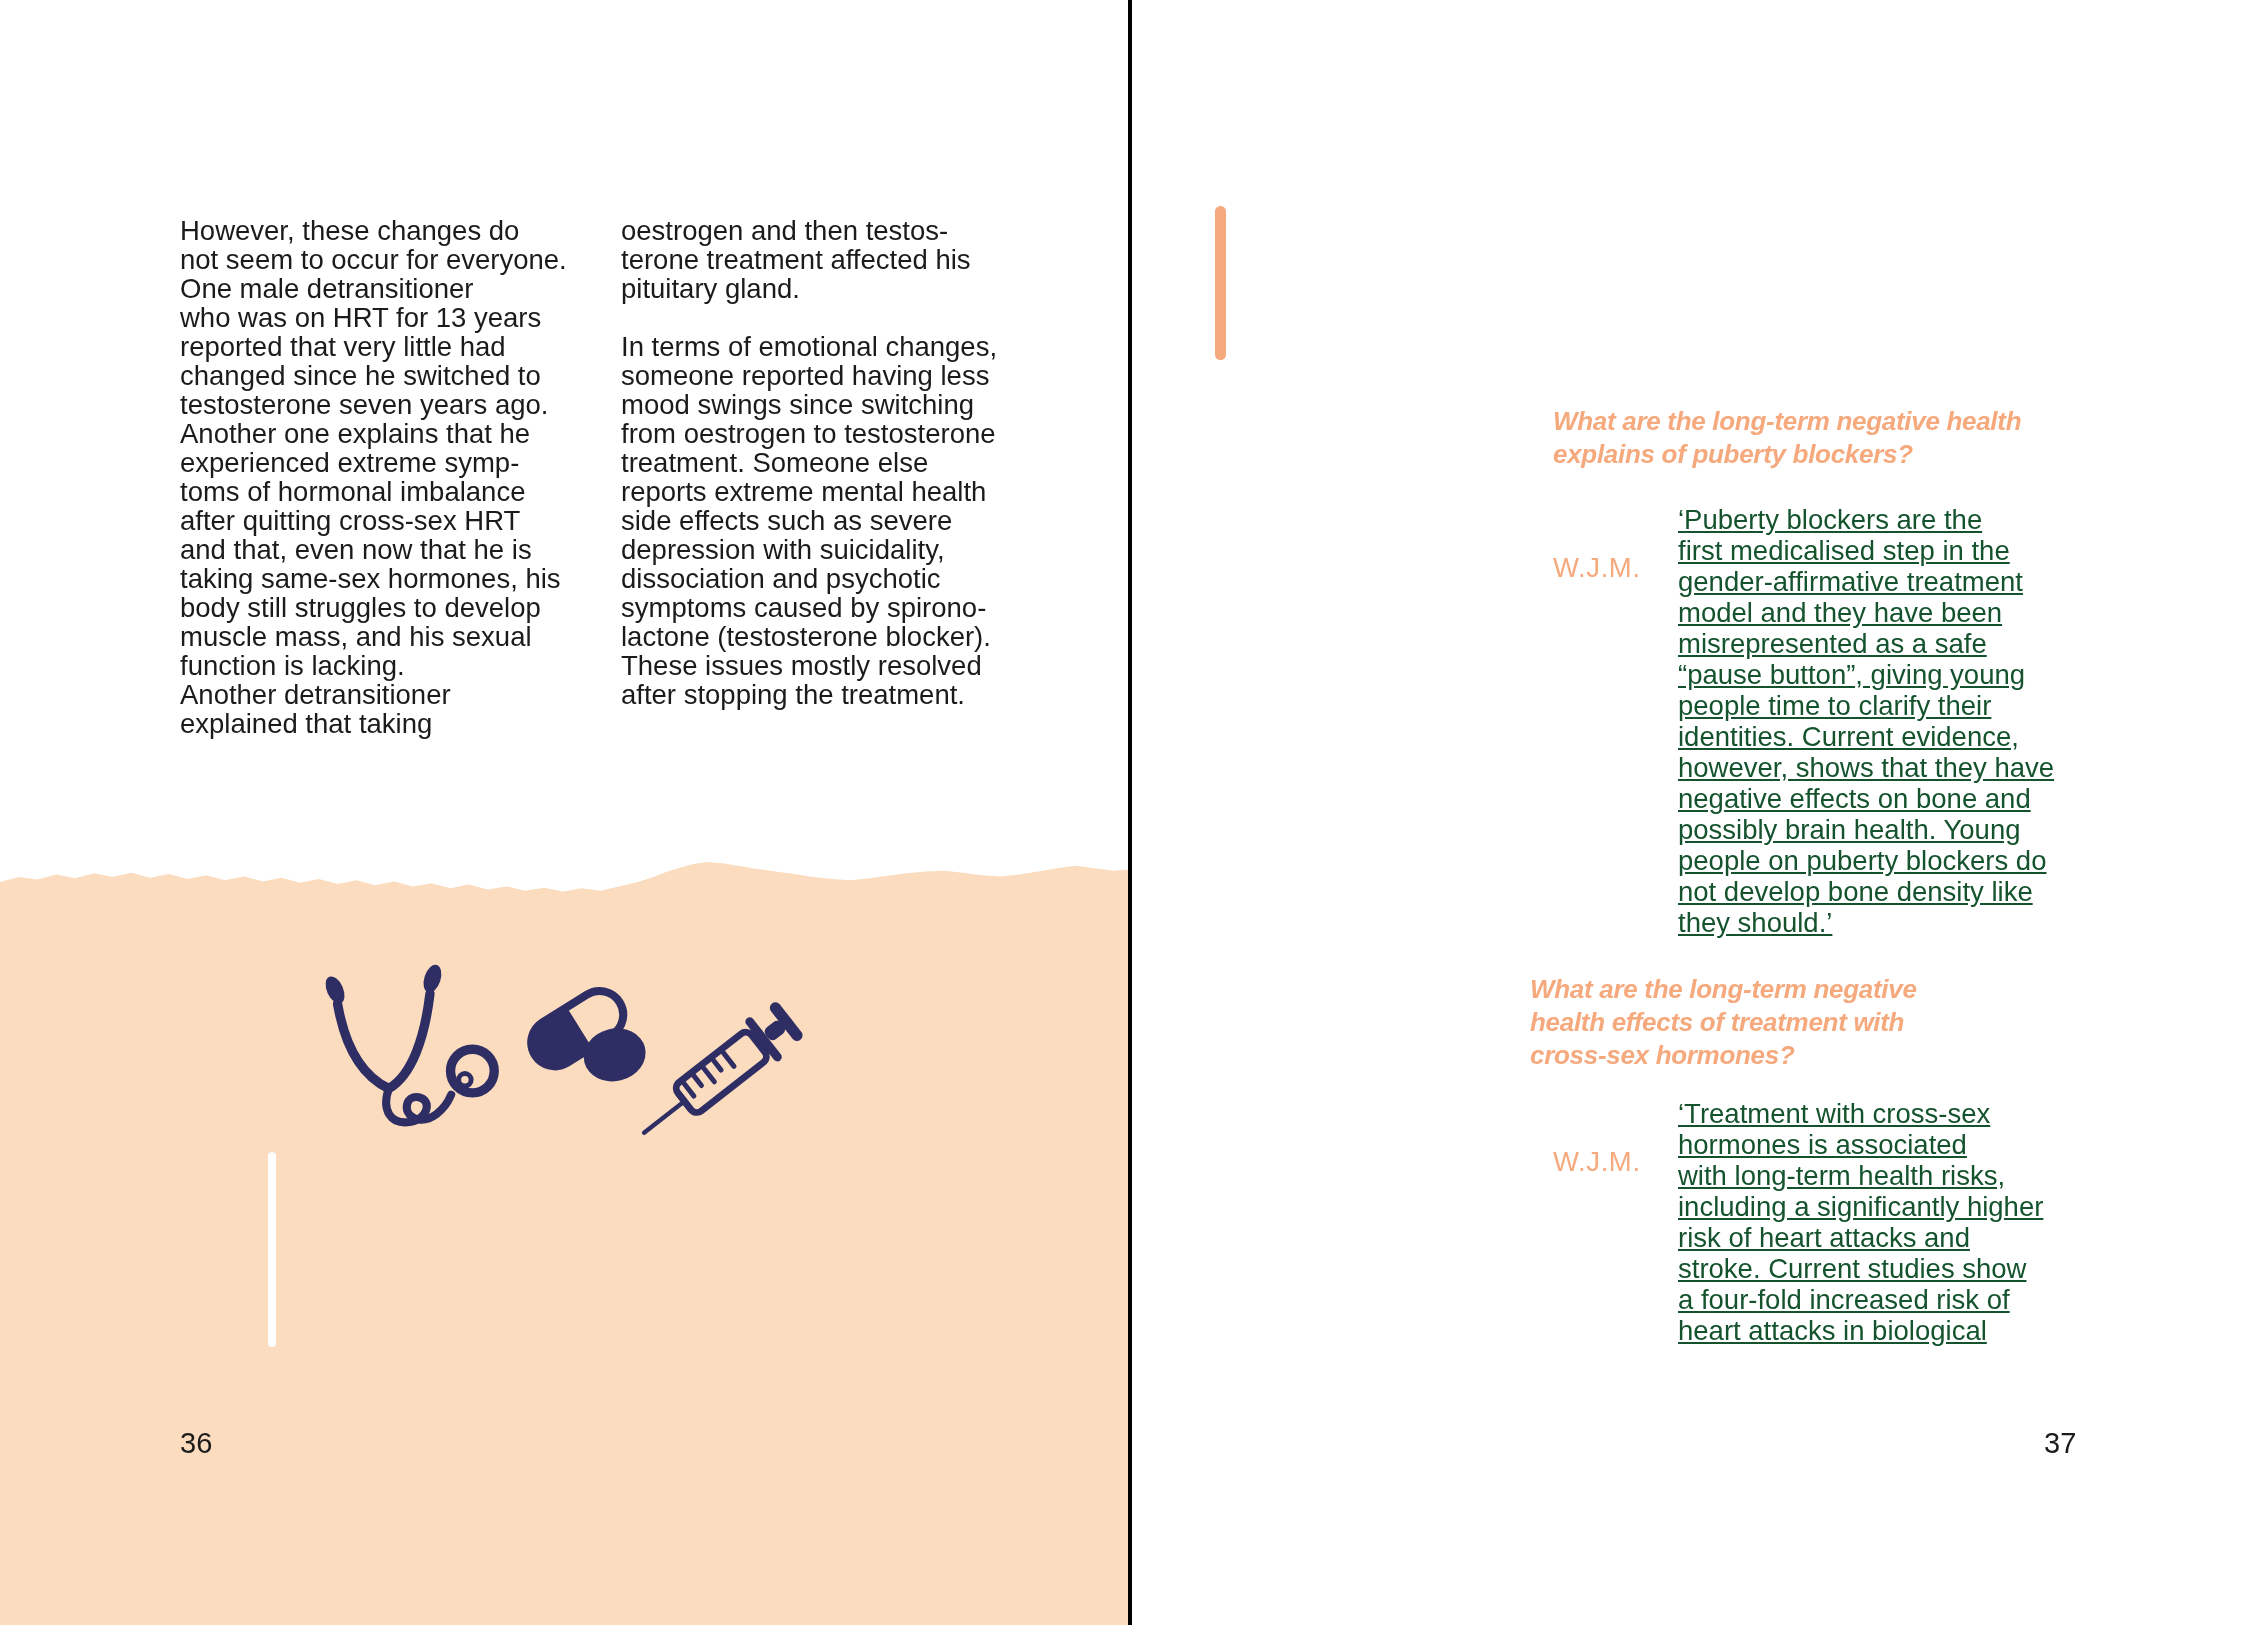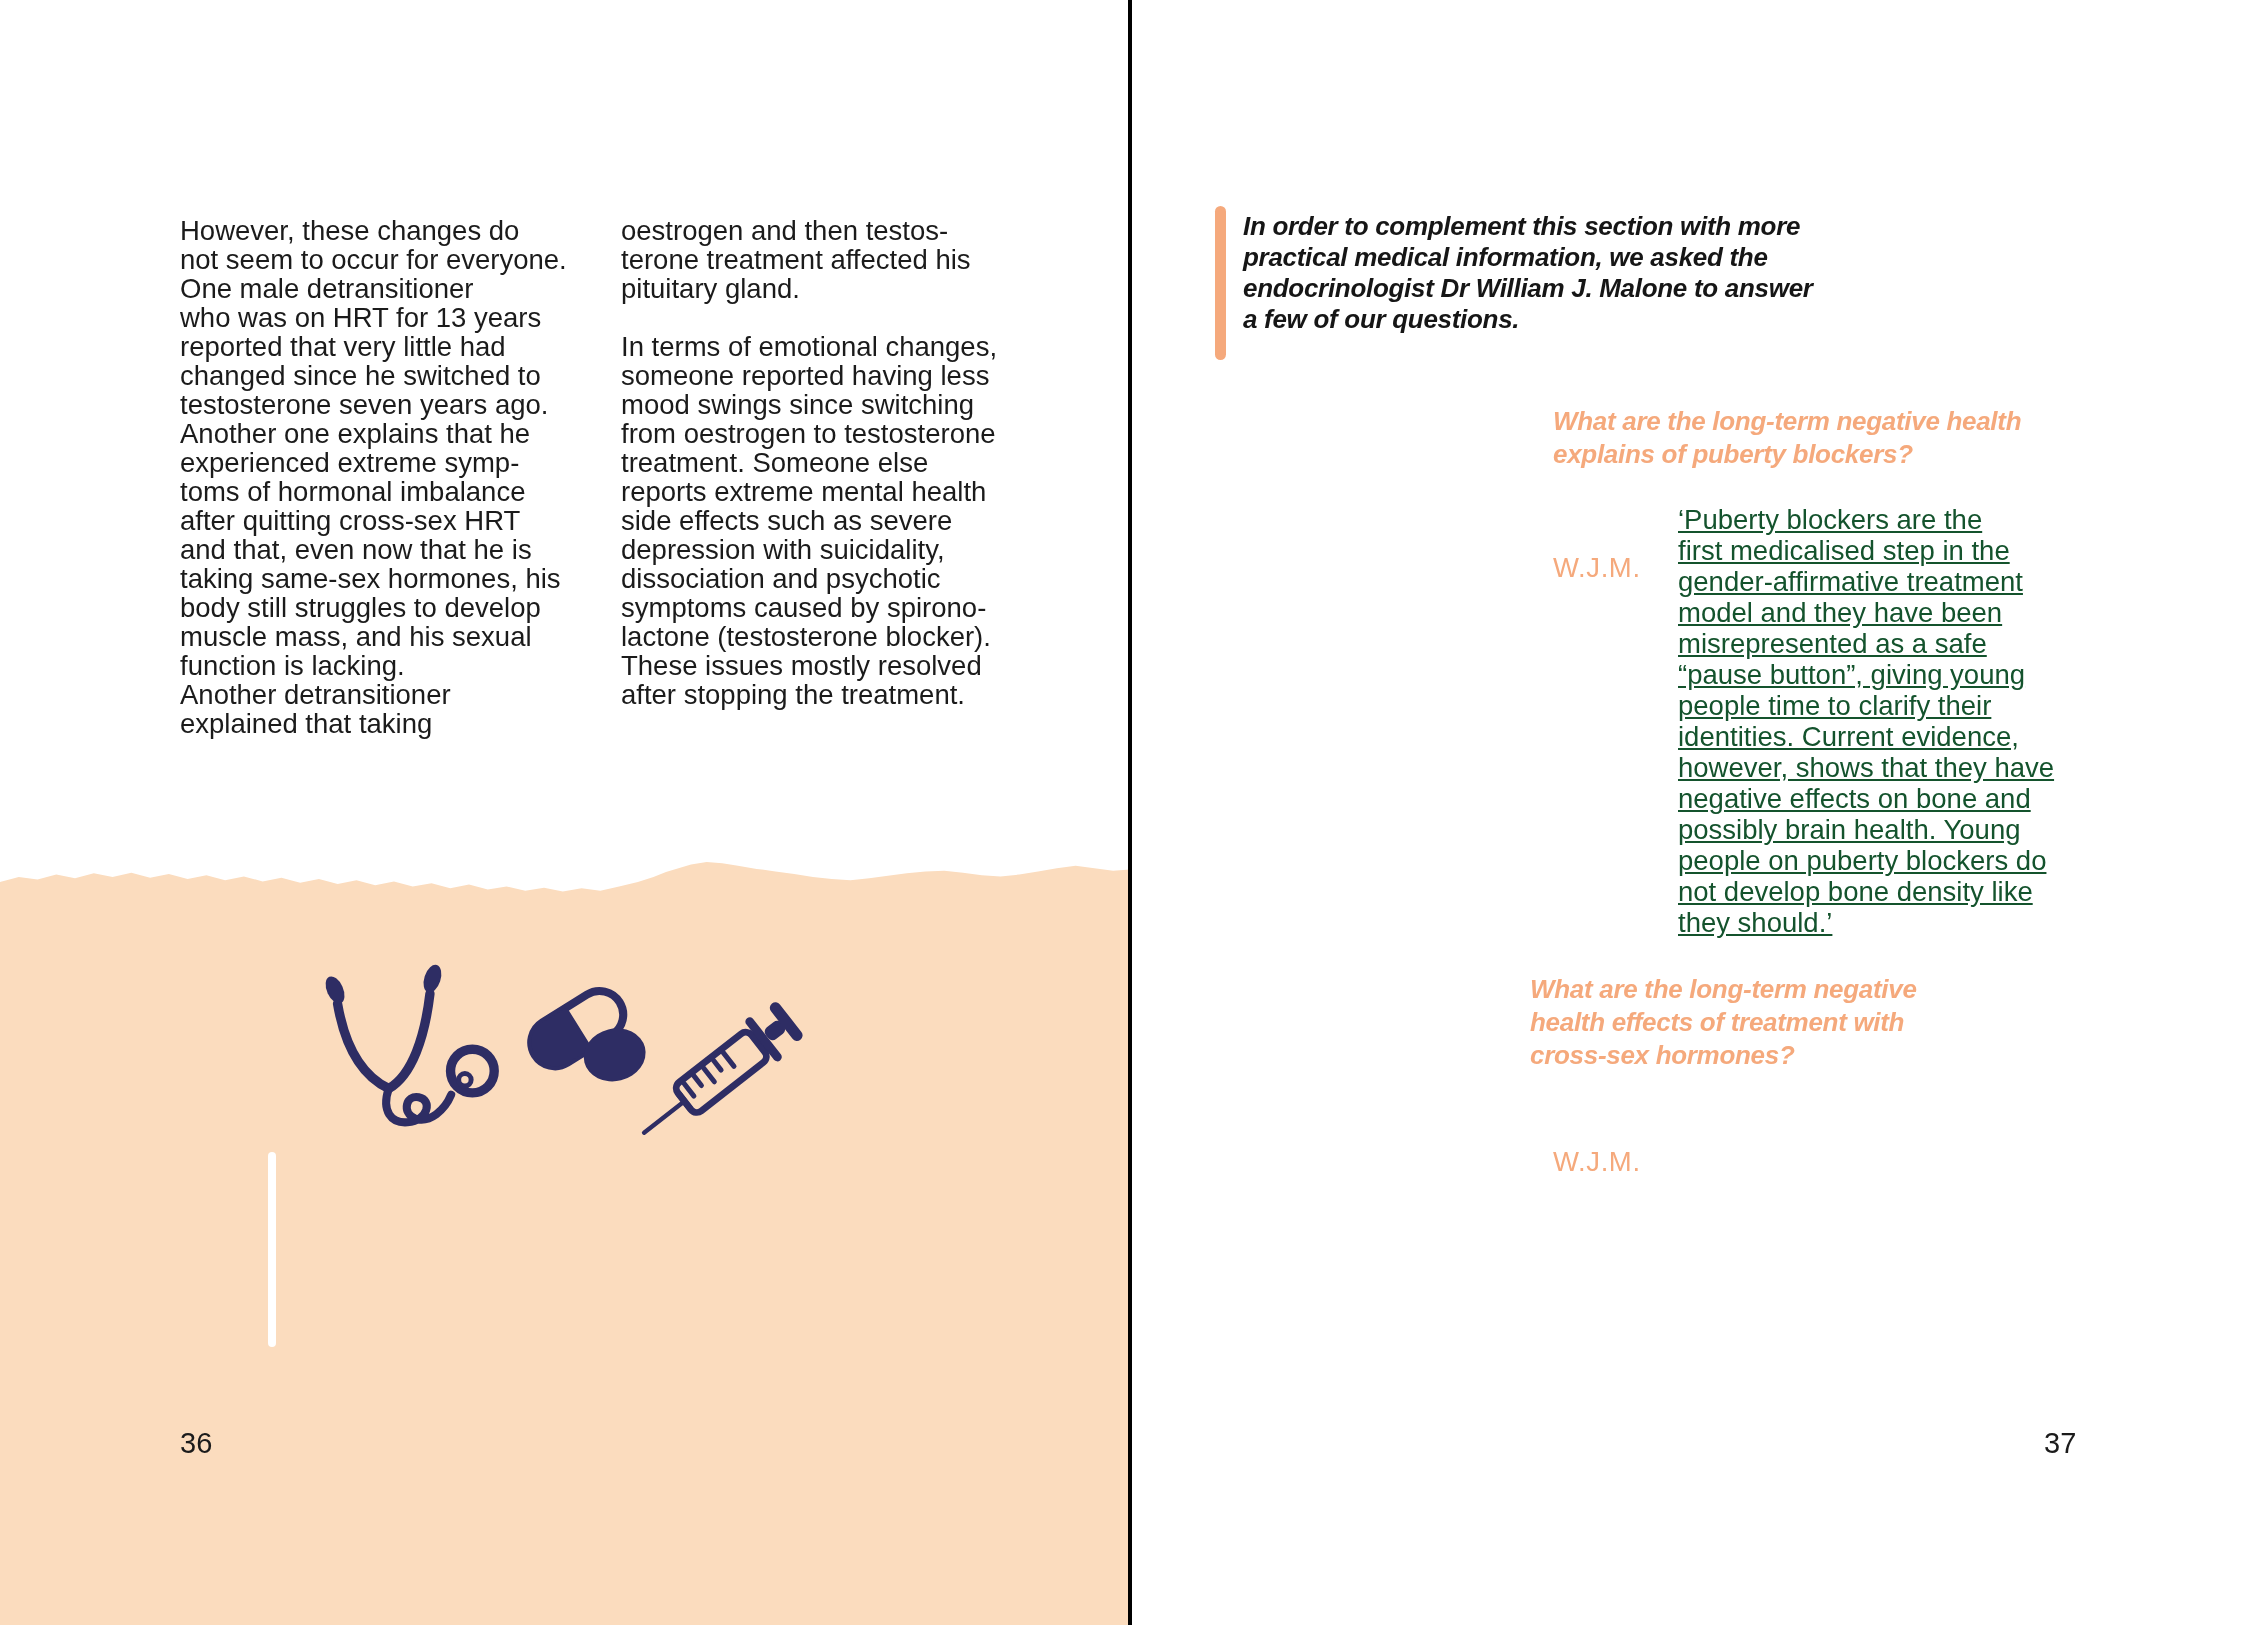--- a/index.html
+++ b/index.html
@@ -145,24 +145,20 @@
   <div class="abs quote-bar"></div>
 
   <div class="abs page-num page-num-left">36</div>
 </div>
 
 <div class="abs divider"></div>
 
 <div class="abs" style="left:1132px;top:0;width:1129px;height:1626px;">
 
   <div class="abs intro-bar" style="left:83px;"></div>
-  <div class="abs intro-text preline" style="left:111px;">In order to complement this section with more
-practical medical information, we asked the
-endocrinologist Dr William J. Malone to answer
-a few of our questions.</div>
 
   <div class="abs question preline" style="left:421px;top:405px;">What are the long-term negative health
 explains of puberty blockers?</div>
 
   <div class="abs speaker" style="left:421px;top:504px;">W.J.M.</div>
   <div class="abs answer preline" style="left:546px;top:504px;">‘Puberty blockers are the
 first medicalised step in the
 gender-affirmative treatment
 model and they have been
 misrepresented as a safe
@@ -174,16 +170,24 @@
 possibly brain health. Young
 people on puberty blockers do
 not develop bone density like
 they should.’</div>
 
   <div class="abs question preline" style="left:398px;top:973px;">What are the long-term negative
 health effects of treatment with
 cross-sex hormones?</div>
 
   <div class="abs speaker" style="left:421px;top:1098px;">W.J.M.</div>
+  <div class="abs answer preline" style="left:546px;top:1098px;">‘Treatment with cross-sex
+hormones is associated
+with long-term health risks,
+including a significantly higher
+risk of heart attacks and
+stroke. Current studies show
+a four-fold increased risk of
+heart attacks in biological</div>
 
   <div class="abs page-num" style="left:912px;top:1411px;">37</div>
 </div>
 
 
 </body></html>

